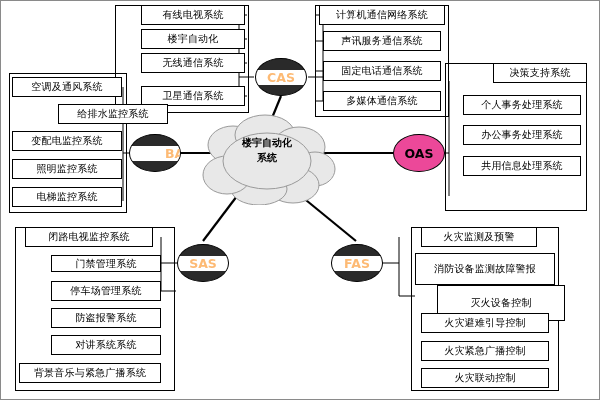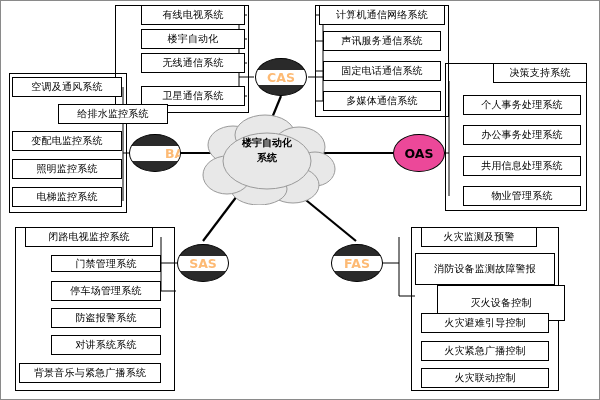--- a/index.html
+++ b/index.html
@@ -201,21 +201,20 @@
   <div class="leaf" style="left:11px; top:103px; width:110px; height:20px;margin-left:46px;">给排水监控系统</div>
   <div class="leaf" style="left:11px; top:130px; width:110px; height:20px;">变配电监控系统</div>
   <div class="leaf" style="left:11px; top:158px; width:110px; height:20px;">照明监控系统</div>
   <div class="leaf" style="left:11px; top:186px; width:110px; height:20px;">电梯监控系统</div>
 
   <div class="group-box" style="left:444px; top:62px; width:142px; height:148px;"></div>
   <div class="leaf" style="left:492px; top:62px; width:94px; height:20px;">决策支持系统</div>
   <div class="leaf" style="left:462px; top:94px; width:118px; height:20px;">个人事务处理系统</div>
   <div class="leaf" style="left:462px; top:124px; width:118px; height:20px;">办公事务处理系统</div>
   <div class="leaf" style="left:462px; top:155px; width:118px; height:20px;">共用信息处理系统</div>
-  <div class="leaf" style="left:462px; top:185px; width:118px; height:20px;">物业管理系统</div>
 
   <div class="group-box" style="left:14px; top:226px; width:160px; height:164px;"></div>
   <div class="leaf" style="left:24px; top:226px; width:128px; height:20px;">闭路电视监控系统</div>
   <div class="leaf" style="left:50px; top:254px; width:110px; height:17px;">门禁管理系统</div>
   <div class="leaf" style="left:50px; top:280px; width:110px; height:20px;">停车场管理系统</div>
   <div class="leaf" style="left:50px; top:307px; width:110px; height:20px;">防盗报警系统</div>
   <div class="leaf" style="left:50px; top:334px; width:110px; height:20px;">对讲系统系统</div>
   <div class="leaf" style="left:18px; top:362px; width:142px; height:20px;">背景音乐与紧急广播系统</div>
 
   <div class="group-box" style="left:410px; top:226px; width:148px; height:164px;"></div>

